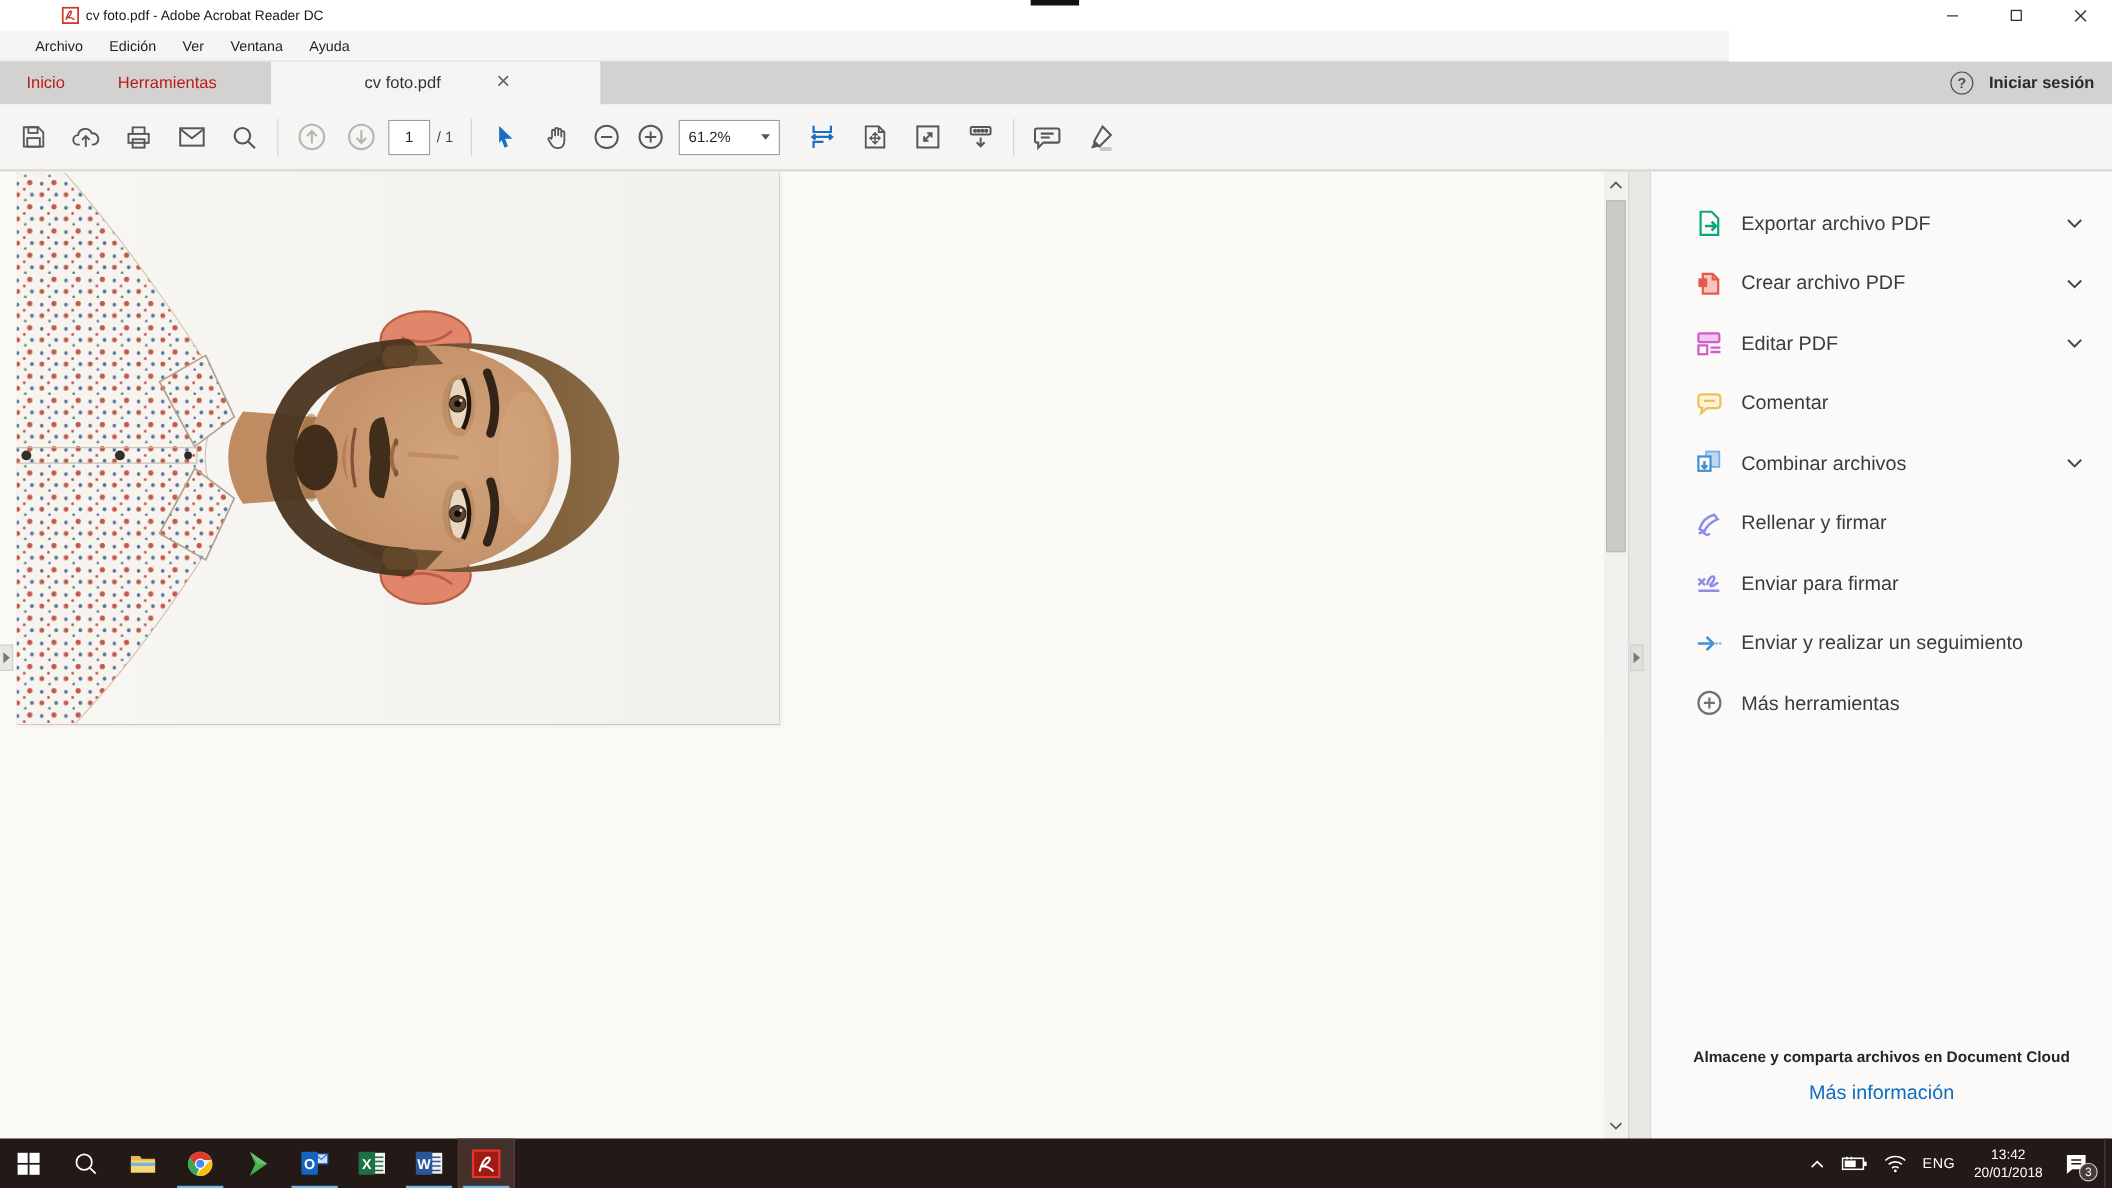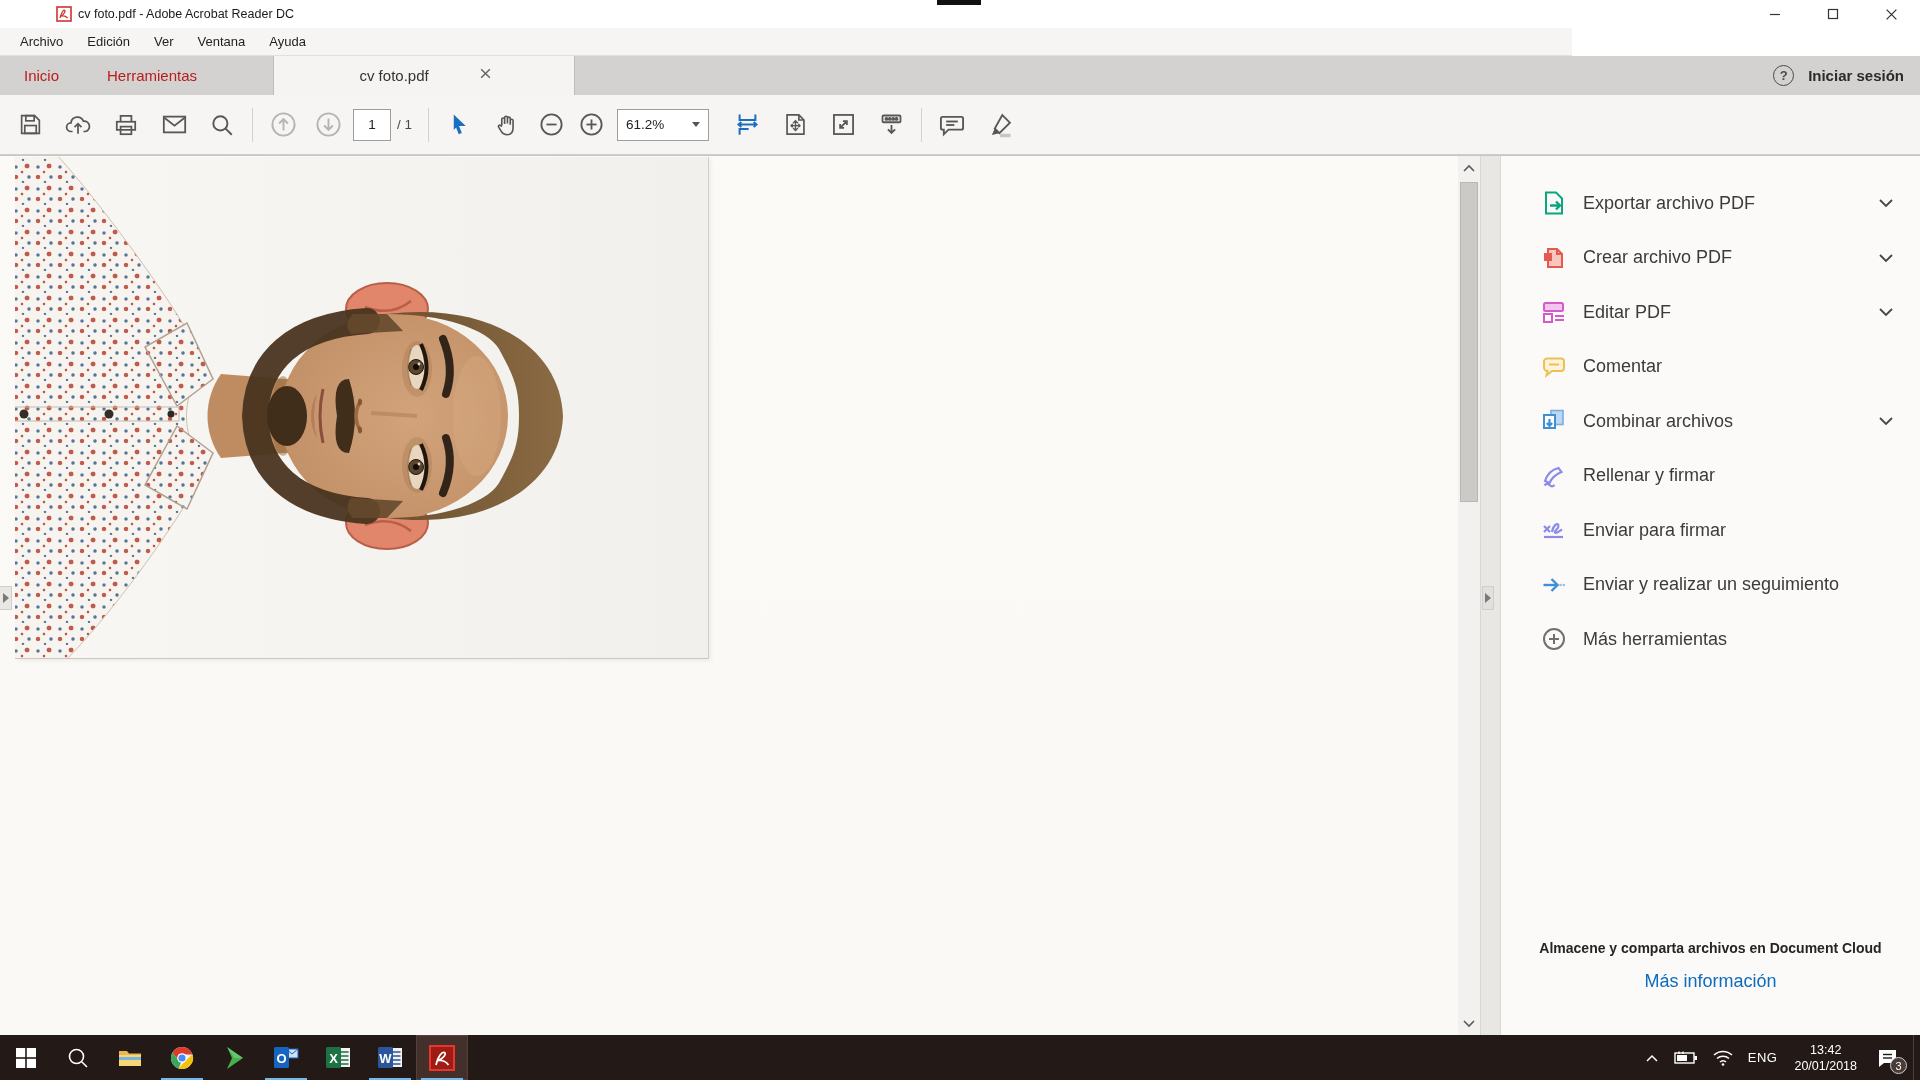--- a/index.html
+++ b/index.html
@@ -9,27 +9,27 @@
 
   
   .titlebar { position:absolute; left:0; top:0; width:1920px; height:28px; background:#ffffff; display:flex; align-items:center;padding-left:48px; }
   .titlebar .app-ico { margin:0 6px 0 8px; }
   .titlebar .t-text { font-size:12.5px; color:#1a1a1a; }
   .tb-notch { position:absolute; left:937px; top:0; width:44px; height:5px; background:#111; }
   .win-btns { position:absolute; right:0; top:0; height:28px; display:flex; }
   .win-btn { width:58px; height:28px; display:flex; align-items:center; justify-content:center; color:#333; }
 
   
-  .menubar { position:absolute; left:0; top:28px; width:1572px; height:28px; background:#f6f5f3; border-bottom:1px solid #e2e0dd; display:flex; align-items:center; padding-left:8px; }
+  .menubar { position:absolute; left:0; top:28px; width:1572px; height:28px; background:#f6f5f3; border-bottom:1px solid #e2e0dd; display:flex; align-items:center; padding-left:20px; }
   .menu-item { font-size:13px; color:#1f1f1f; padding:0 12px; height:100%; display:flex; align-items:center; }
 
   
   .tabbar { position:absolute; left:0; top:56px; width:1920px; height:39px; background:#d4d2d0; display:flex; align-items:stretch; }
   .tab { display:flex; align-items:center; padding:0 24px; font-size:15px; color:#b91c1c;justify-content:center; }
-  .tab.doc { position:relative; background:#f5f4f2; width:302px; margin-left:52px; justify-content:center; color:#333; border-left:1px solid #bfbdbb; border-right:1px solid #bfbdbb; }
+  .tab.doc { position:relative; background:#f5f4f2; width:302px; margin-left:24px; justify-content:center; color:#333; border-left:1px solid #bfbdbb; border-right:1px solid #bfbdbb; }
   .tab.doc .closex { position:absolute; right:82px; top:11px; }
   .tabbar-right { margin-left:auto; display:flex; align-items:center; padding-right:16px; }
   .help-circ { width:21px; height:21px; border:1.6px solid #4a4a4a; border-radius:50%; color:#4a4a4a; font-size:13px; font-weight:bold; display:flex; align-items:center; justify-content:center; margin-right:14px; }
   .signin { font-size:15px; font-weight:600; color:#2b2b2b; }
 
   
   .toolbar { position:absolute; left:0; top:95px; width:1920px; height:60px; background:#f6f5f3; border-bottom:1px solid #cfcdca; display:flex; align-items:center; }
   .tbtn { width:48px; height:44px; display:flex; align-items:center; justify-content:center; }
   .tdiv { width:1px; height:34px; background:#d3d1ce; margin:0 6px; }
   .page-box { width:38px; height:32px; border:1px solid #9f9d9a; background:#fff; text-align:center; font-size:13.5px; color:#222; font-family:"Liberation Sans",sans-serif; margin:0 6px 0 4px; }
@@ -52,21 +52,21 @@
   .sb-arrow { position:absolute; left:0; width:22px; height:20px; display:flex; align-items:center; justify-content:center; color:#5a5a5a; }
   .sb-thumb { position:absolute; left:2px; top:26px; width:18px; height:320px; background:#cccac7; border:1px solid #b9b7b4; }
 
   .panel-gap { position:absolute; left:1480px; top:0; width:20px; height:880px; background:#e9e7e4; border-left:1px solid #d8d6d3; }
   .panel { position:absolute; left:1500px; top:0; width:420px; height:880px; background:#fbfaf9; border-left:1px solid #dbd9d6; }
   .panel-list { position:absolute; top:20px; left:0; width:100%; }
   .p-item { height:54.5px; display:flex; align-items:center; padding-left:40px; position:relative; }
   .p-item .p-ico { width:26px; height:26px; margin-right:16px; }
   .p-item .p-label { font-size:18px; color:#3c3b39; }
   .p-item .p-chev { position:absolute; right:24px; top:17px; }
-  .panel-footer { position:absolute; left:0; bottom:44px; width:100%; text-align:center; }
+  .panel-footer { position:absolute; left:0; bottom:32px; width:100%; text-align:center; }
   .pf-title { font-size:14px; font-weight:bold; color:#262524; padding:0 28px; }
   .pf-link { display:inline-block; margin-top:15px; font-size:18px; color:#0d6cbd; }
 
   
   .taskbar { position:absolute; left:0; top:1035px; width:1920px; height:45px; background:#231916; display:flex; align-items:stretch; }
   .task-tile { width:52px; height:45px; display:flex; align-items:center; justify-content:center; position:relative; }
   .task-tile.active { background:#43302b; box-shadow:inset 0 0 0 1px #55413c; }
   .run-line { position:absolute; bottom:0; left:5px; right:5px; height:2.5px; background:#76b9e8; }
   .tray { margin-left:auto; display:flex; align-items:center; height:45px; }
   .tray-item { display:flex; align-items:center; justify-content:center; padding:0 7px; height:45px; color:#fff; }

